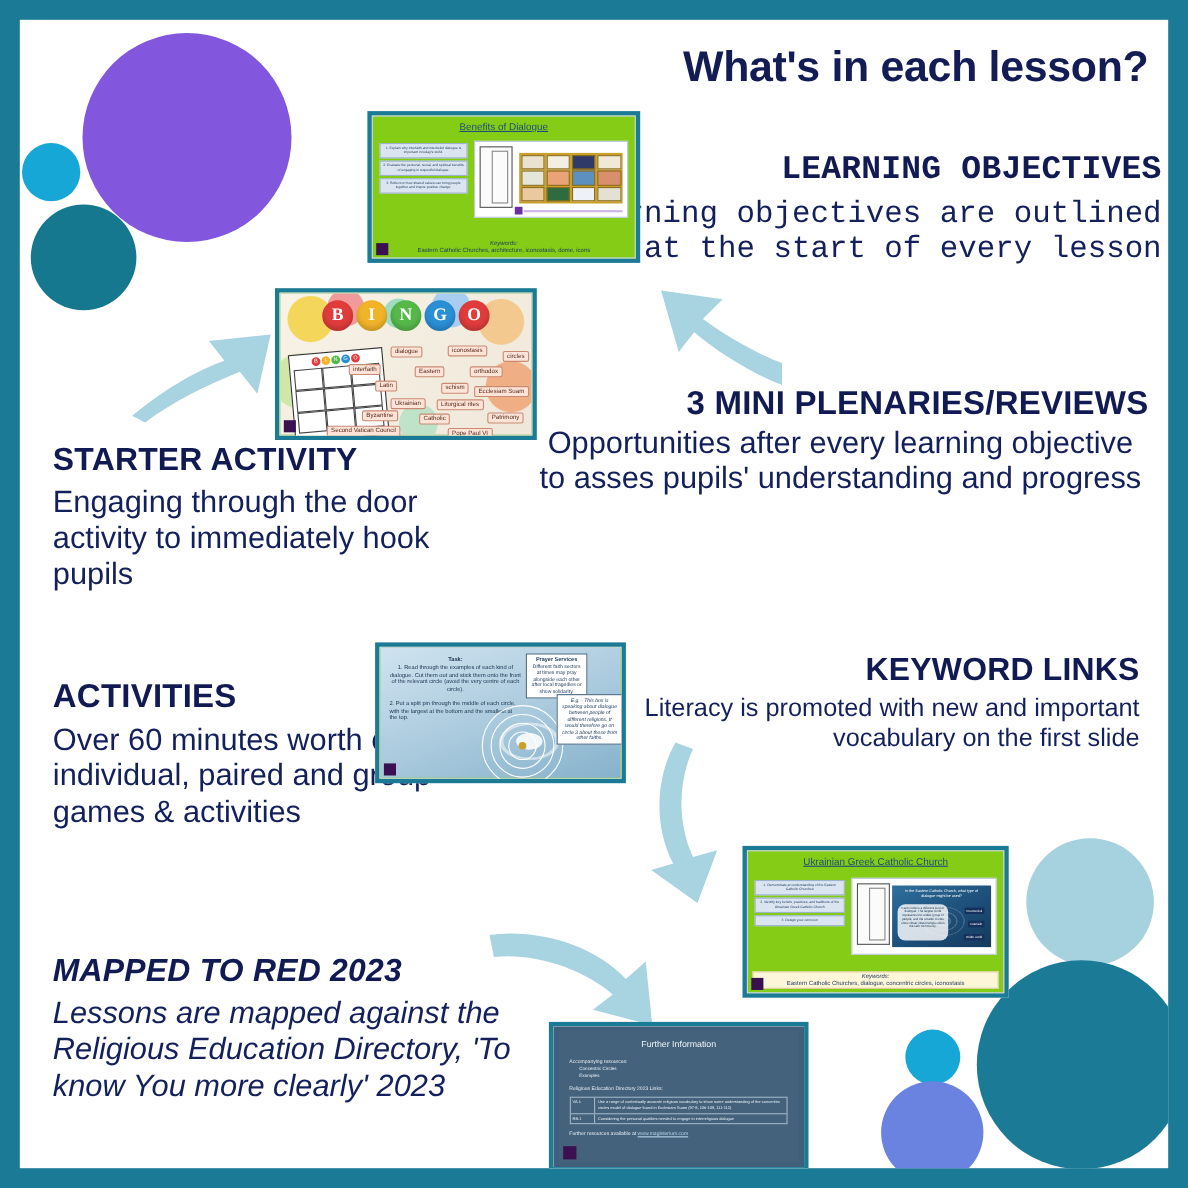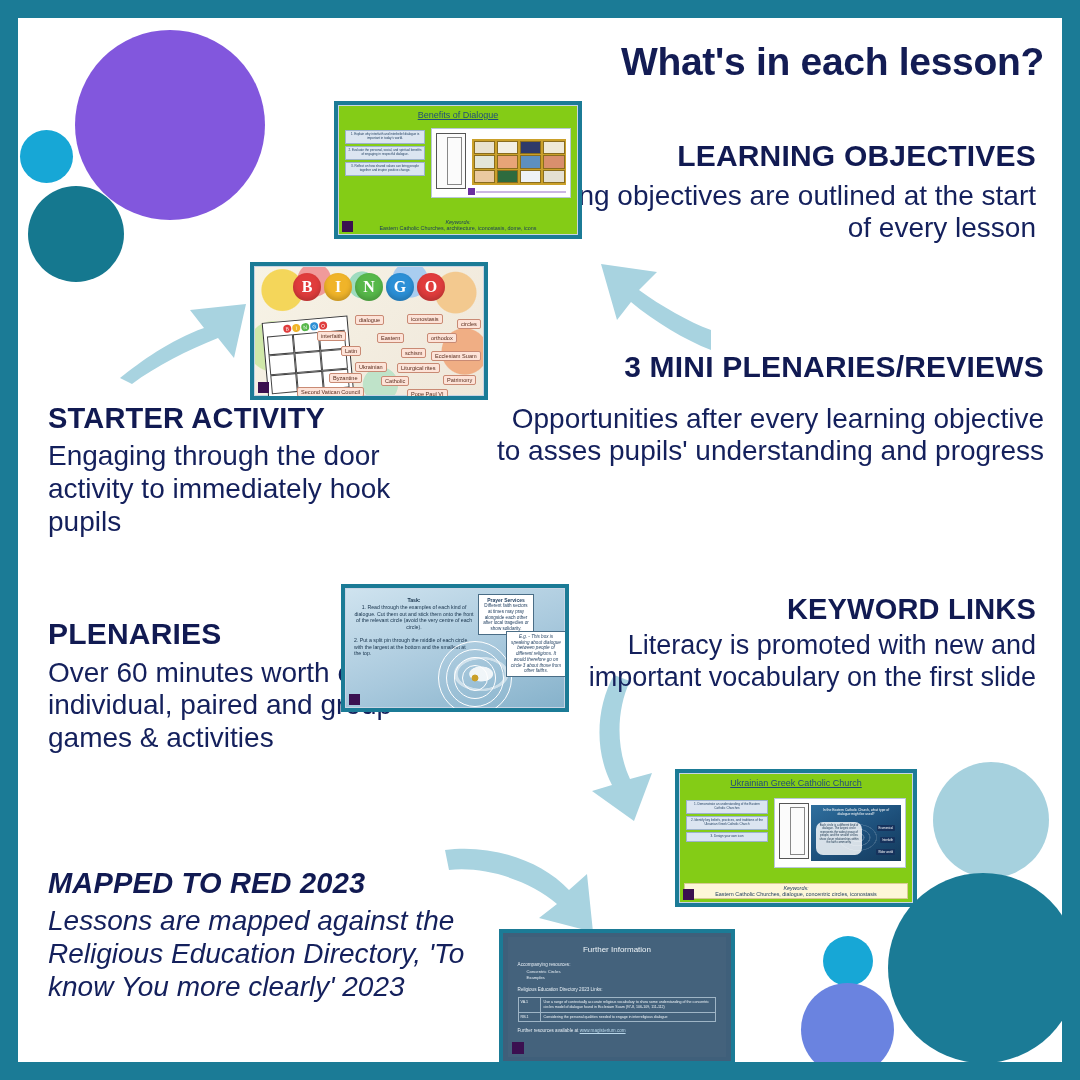--- a/index.html
+++ b/index.html
@@ -54,31 +54,31 @@
     right: 18px; top: 22px;
     width: 640px;
     text-align: right;
     font-size: 39px;
     font-weight: bold;
     color: #131c54;
     letter-spacing: -.3px;
   }
 
   
-  #sec-lo     { right: 26px; top: 122px; width: 560px; }
+  #sec-lo     { right: 6px; top: 122px; width: 560px; font-family: Liberation Mono, monospace; }
   #sec-lo .head { font-size: 30px; }
   #sec-lo .body { font-size: 28px; margin-top: 8px; }
 
   #sec-mp     { right: 18px; top: 333px; width: 560px; }
   #sec-mp .head { font-size: 30px; }
-  #sec-mp .body { font-size: 28px; margin-top: 20px; }
+  #sec-mp .body { font-size: 28px; margin-top: 4px; text-align: center; }
 
   #sec-kw     { right: 26px; top: 576px; width: 520px; }
   #sec-kw .head { font-size: 29px; }
-  #sec-kw .body { font-size: 27px; margin-top: 6px; }
+  #sec-kw .body { font-size: 23px; margin-top: 6px; }
 
   #sec-sa     { left: 30px; top: 385px; width: 420px; }
   #sec-sa .head { font-size: 29px; }
   #sec-sa .body { font-size: 28px; margin-top: 7px; }
 
   #sec-ac     { left: 30px; top: 600px; width: 420px; }
   #sec-ac .head { font-size: 30px; }
   #sec-ac .body { font-size: 28px; margin-top: 7px; }
 
   #sec-rd     { left: 30px; top: 850px; width: 450px; font-style: italic; }
@@ -355,21 +355,21 @@
     <div class="head">KEYWORD LINKS</div>
     <div class="body">Literacy is promoted with new and important vocabulary on the first slide</div>
   </div>
 
   <div class="block left" id="sec-sa">
     <div class="head">STARTER ACTIVITY</div>
     <div class="body">Engaging through the door activity to immediately hook pupils</div>
   </div>
 
   <div class="block left" id="sec-ac">
-    <div class="head">PLENARIES</div>
+    <div class="head">ACTIVITIES</div>
     <div class="body">Over 60 minutes worth of individual, paired and group games &amp; activities</div>
   </div>
 
   <div class="block left" id="sec-rd">
     <div class="head">MAPPED TO RED 2023</div>
     <div class="body">Lessons are mapped against the Religious Education Directory, 'To know You more clearly' 2023</div>
   </div>
 
   <div class="slide" id="slide-benefits">
     <div class="slide-inner">

